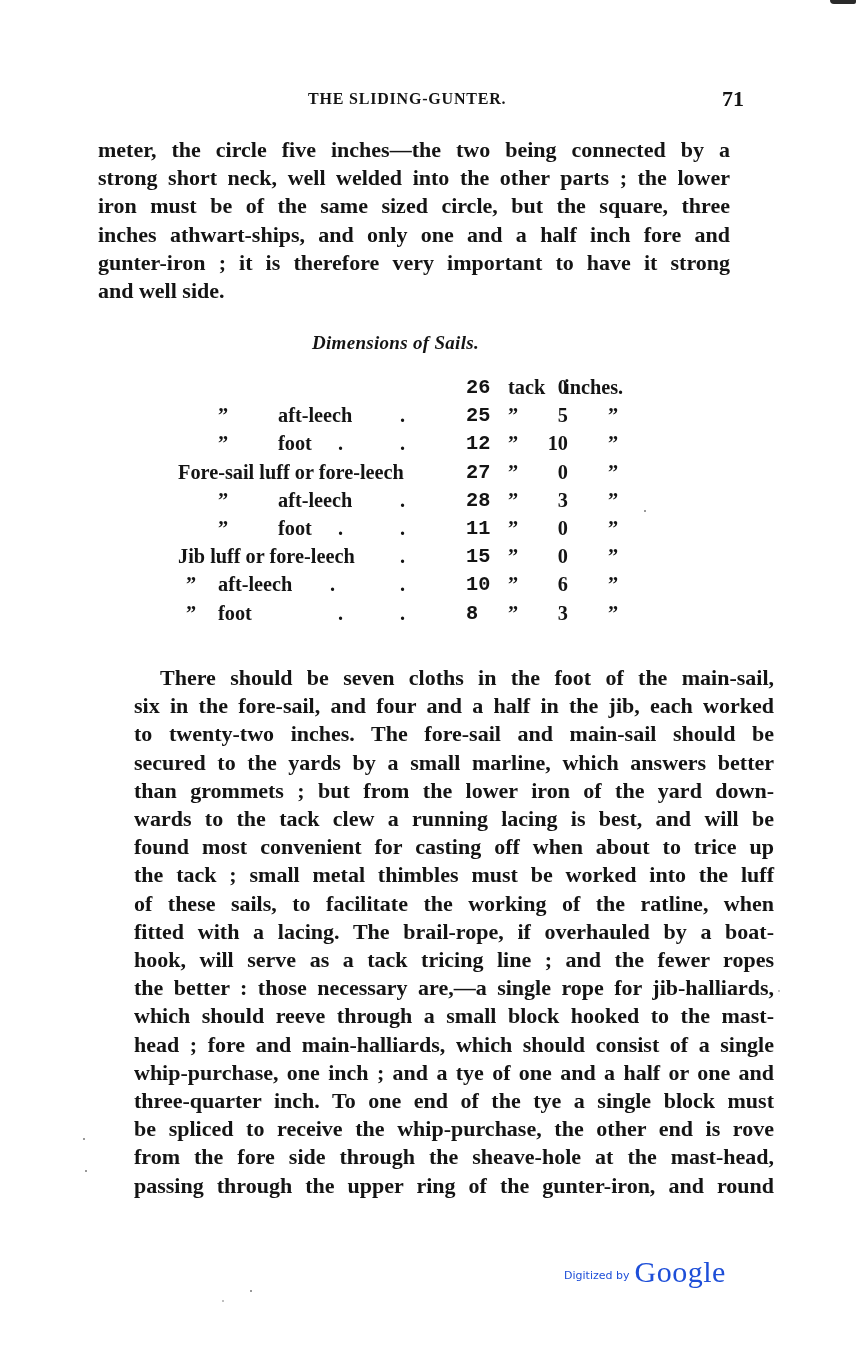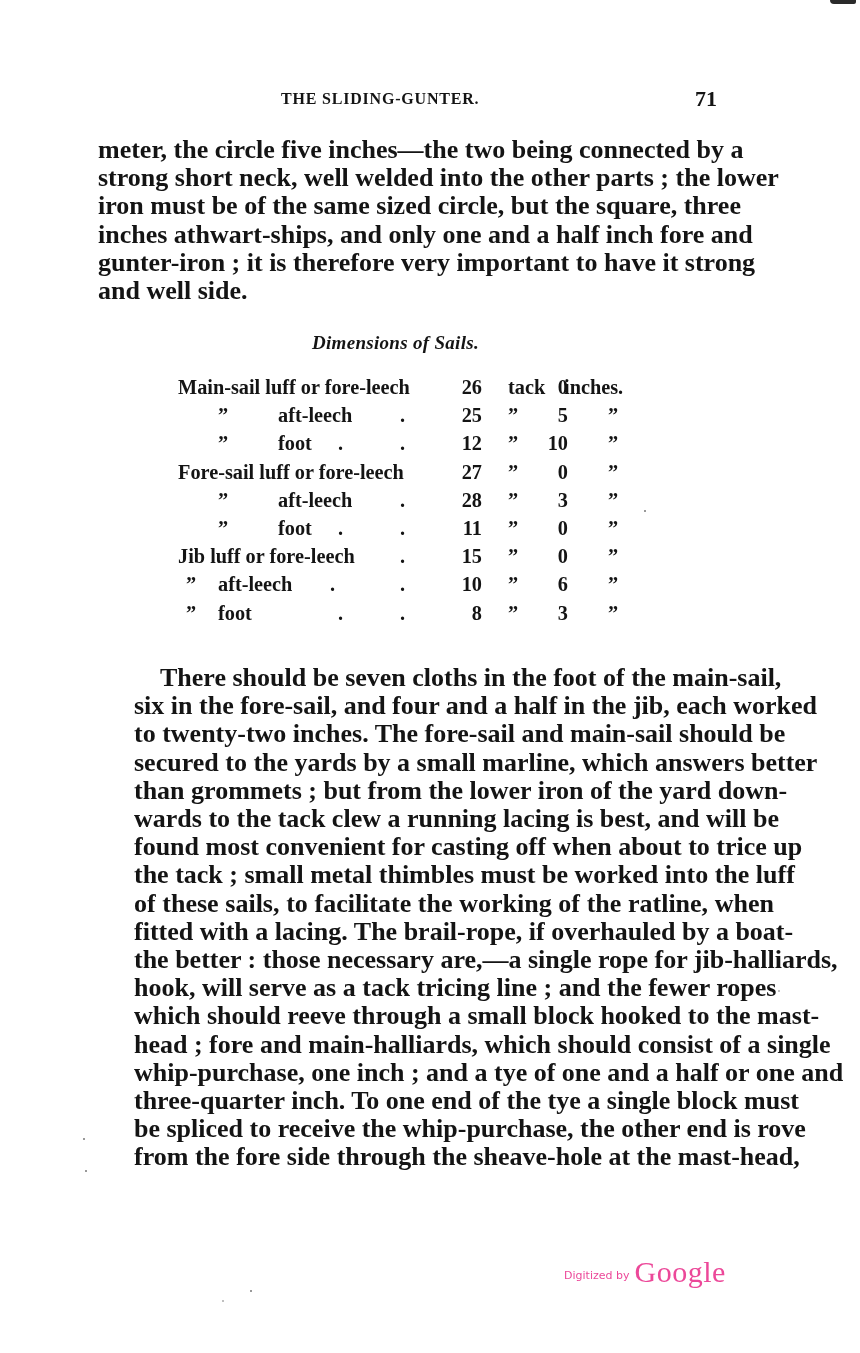--- a/index.html
+++ b/index.html
@@ -1,44 +1,44 @@
 <!DOCTYPE html>
 <html><head>
 <meta charset="utf-8">
 <style>
   html, body { margin: 0; padding: 0; }
   body {
     width: 860px; height: 1353px; background: #ffffff; position: relative; overflow: hidden;
     font-family: "DejaVu Serif", "Liberation Serif", serif; color: #141414;
   }
   .corner-mark { position: absolute; top: 0; right: 4px; width: 26px; height: 4px; background: #2a2a2a; border-radius: 0 0 3px 6px; }
-  .running-head { position: absolute; top: 88px; left: 281px; width: 436px; height: 24px; }
+  .running-head { position: absolute; top: 88px; left: 308px; width: 436px; height: 24px; }
   .running-title { position: absolute; left: 0; top: 2px; font-size: 16px; font-weight: bold; letter-spacing: 0.8px; font-family: "Liberation Serif", serif; }
   .page-number { position: absolute; right: 0; top: -2px; font-size: 22px; font-weight: bold; font-family: "Liberation Serif", serif; }
-  .para { position: absolute; left: 98px; width: 632px; font-family: "Liberation Serif", serif; font-weight: bold; font-size: 26px; line-height: 28.2px; text-align: justify; }
+  .para { position: absolute; left: 98px; width: 632px; font-family: "Liberation Serif", serif; font-weight: bold; font-size: 22px; line-height: 28.2px; text-align: justify; }
   .para .ln { display: block; text-align: justify; text-align-last: justify; white-space: nowrap; }
   .para .ln.last { text-align-last: left; }
   .p1 { top: 136px; }
   .table-caption { position: absolute; top: 332px; left: 312px; font-family: "Liberation Serif", serif; font-style: italic; font-weight: bold; font-size: 19px; letter-spacing: 0.3px; }
   .sail-table { position: absolute; top: 376px; left: 178px; font-family: "Liberation Serif", serif; font-weight: bold; font-size: 20.3px; }
   .sail-row { position: relative; height: 28.2px; width: 480px; }
   .sail-row span { position: absolute; top: 0; white-space: nowrap; }
   .c-label { left: 0; }
   .c-dot1 { left: 222px; }
-  .c-ft { width: 28px; text-align: right; left: 276px; }
+  .c-ft { width: 28px; text-align: left; left: 288px; font-family: Liberation Mono, monospace; }
   .c-ftunit { left: 330px; }
   .c-in { width: 22px; text-align: right; left: 368px; }
   .c-inunit { left: 402px; }
   .ditto-lead { left: 40px; }
   .sub-after { left: 100px; }
   .jib-ditto { left: 8px; }
   .jib-sub { left: 40px; }
   .p2 { top: 664px; left: 90px; width: 640px; margin-left: 44px; }
   .p2 .indent { padding-left: 26px; }
-  .watermark { position: absolute; top: 1255px; left: 564px; color: #ec4899; white-space: nowrap; font-family: "DejaVu Sans", sans-serif; }
+  .watermark { position: absolute; top: 1255px; left: 564px; color: #1d4ed8; white-space: nowrap; font-family: "DejaVu Sans", sans-serif; }
   .wm-small { font-size: 11px; vertical-align: 3px; }
   .wm-brand { font-size: 30px; font-family: "Liberation Serif", serif; letter-spacing: 0.5px; }
   .speck { position: absolute; width: 2px; height: 2px; background: #777; border-radius: 1px; }
 </style>
 </head>
 <body>
 
 <div class="corner-mark"></div>
 
 <div class="running-head">
@@ -53,21 +53,20 @@
   <span class="ln">inches athwart-ships, and only one and a half inch fore and</span>
   <span class="ln">gunter-iron ; it is therefore very important to have it strong</span>
   <span class="ln last">and well side.</span>
 </div>
 
 <div class="table-caption">Dimensions of Sails.</div>
 
 <div class="sail-table">
 
   <div class="sail-row">
-    <span class="c-label">Main-sail luff or fore-leech</span>
     <span class="c-ft">26</span>
     <span class="c-ftunit">tack</span>
     <span class="c-in">0</span>
     <span class="c-inunit" style="left:386px">inches.</span>
   </div>
 
   <div class="sail-row">
     <span class="ditto-lead">”</span>
     <span class="sub-after">aft-leech</span>
     <span class="c-dot1">.</span>
@@ -153,28 +152,29 @@
   <span class="ln indent">There should be seven cloths in the foot of the main-sail,</span>
   <span class="ln">six in the fore-sail, and four and a half in the jib, each worked</span>
   <span class="ln">to twenty-two inches. The fore-sail and main-sail should be</span>
   <span class="ln">secured to the yards by a small marline, which answers better</span>
   <span class="ln">than grommets ; but from the lower iron of the yard down-</span>
   <span class="ln">wards to the tack clew a running lacing is best, and will be</span>
   <span class="ln">found most convenient for casting off when about to trice up</span>
   <span class="ln">the tack ; small metal thimbles must be worked into the luff</span>
   <span class="ln">of these sails, to facilitate the working of the ratline, when</span>
   <span class="ln">fitted with a lacing. The brail-rope, if overhauled by a boat-</span>
+  <span class="ln">hook, will serve as a tack tricing line ; and the fewer ropes</span>
   <span class="ln">the better : those necessary are,—a single rope for jib-halliards,</span>
-  <span class="ln">hook, will serve as a tack tricing line ; and the fewer ropes</span>
   <span class="ln">which should reeve through a small block hooked to the mast-</span>
   <span class="ln">head ; fore and main-halliards, which should consist of a single</span>
   <span class="ln">whip-purchase, one inch ; and a tye of one and a half or one and</span>
   <span class="ln">three-quarter inch. To one end of the tye a single block must</span>
   <span class="ln">be spliced to receive the whip-purchase, the other end is rove</span>
   <span class="ln">from the fore side through the sheave-hole at the mast-head,</span>
+  <span class="ln">passing through the upper ring of the gunter-iron, and round</span>
 </div>
 
 <div class="speck" style="top:1138px;left:83px"></div>
 <div class="speck" style="top:1170px;left:85px"></div>
 <div class="speck" style="top:510px;left:644px;width:2px;height:2px"></div>
 <div class="speck" style="top:1290px;left:250px"></div>
 <div class="speck" style="top:1300px;left:222px;background:#aaa"></div>
 <div class="speck" style="top:990px;left:778px;background:#aaa"></div>
 
 <div class="watermark">

